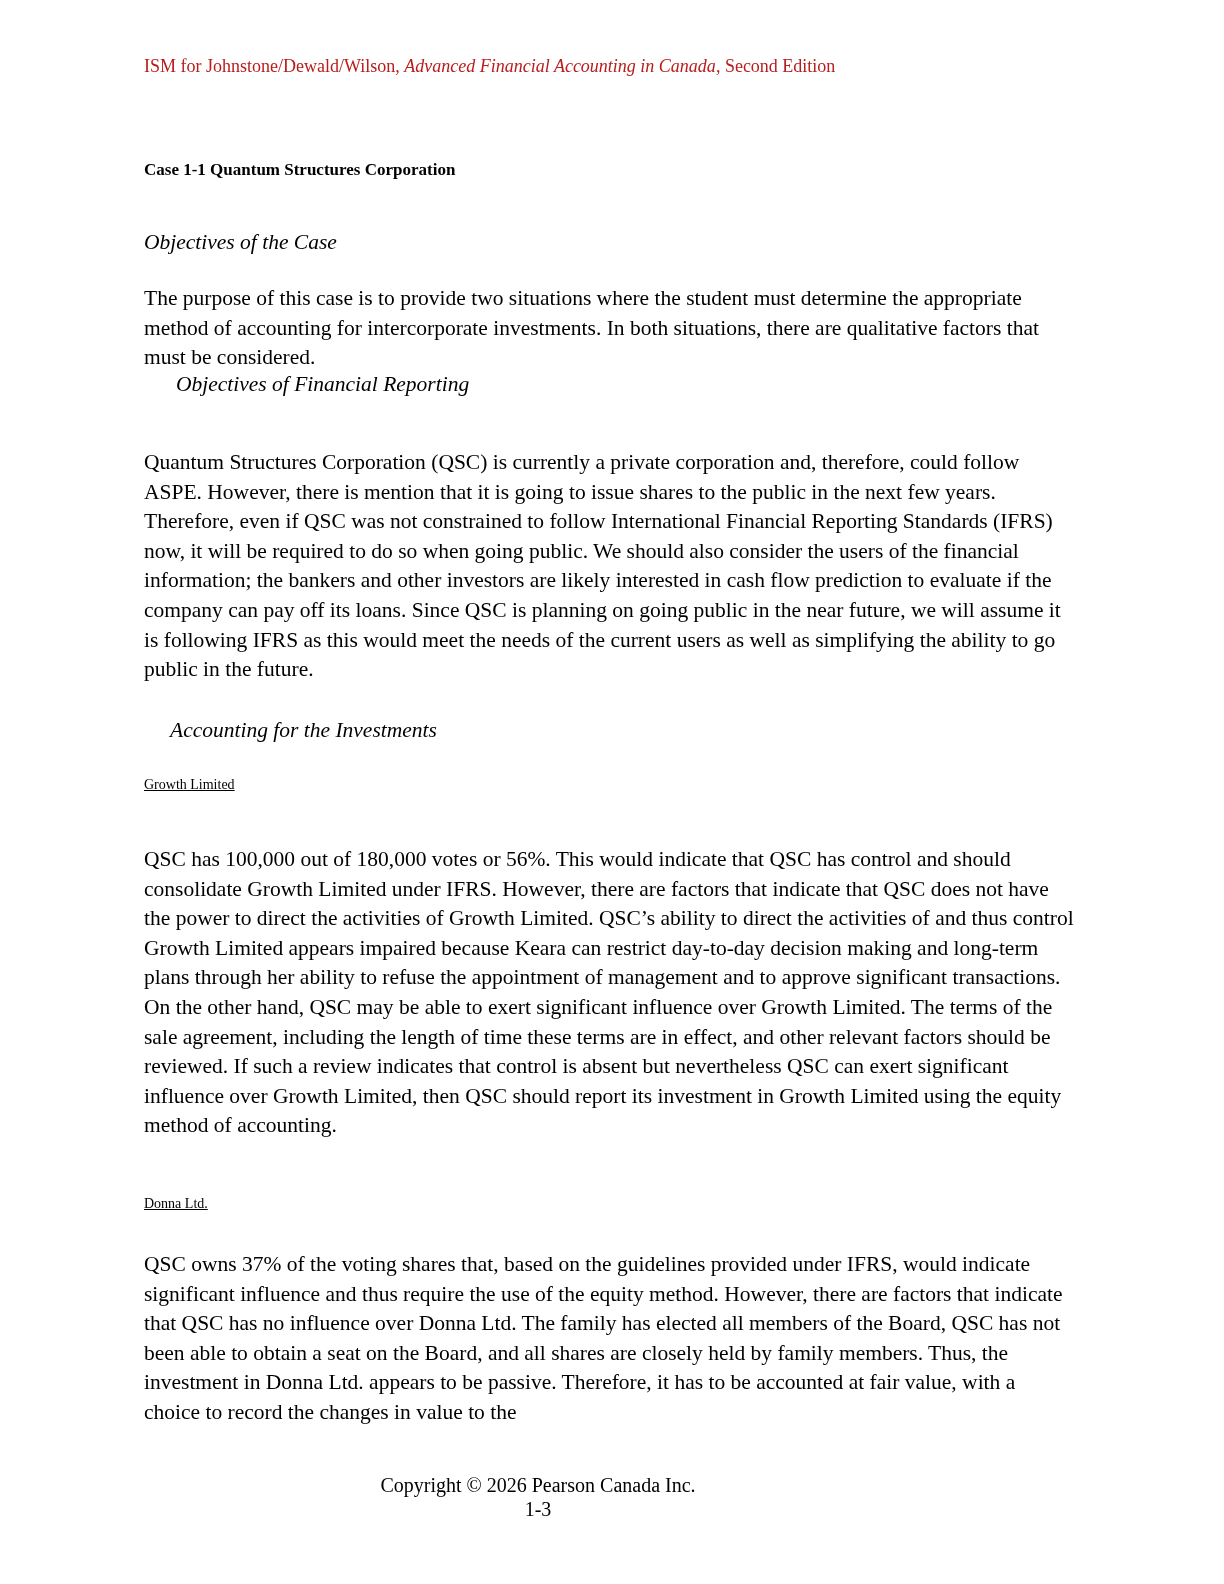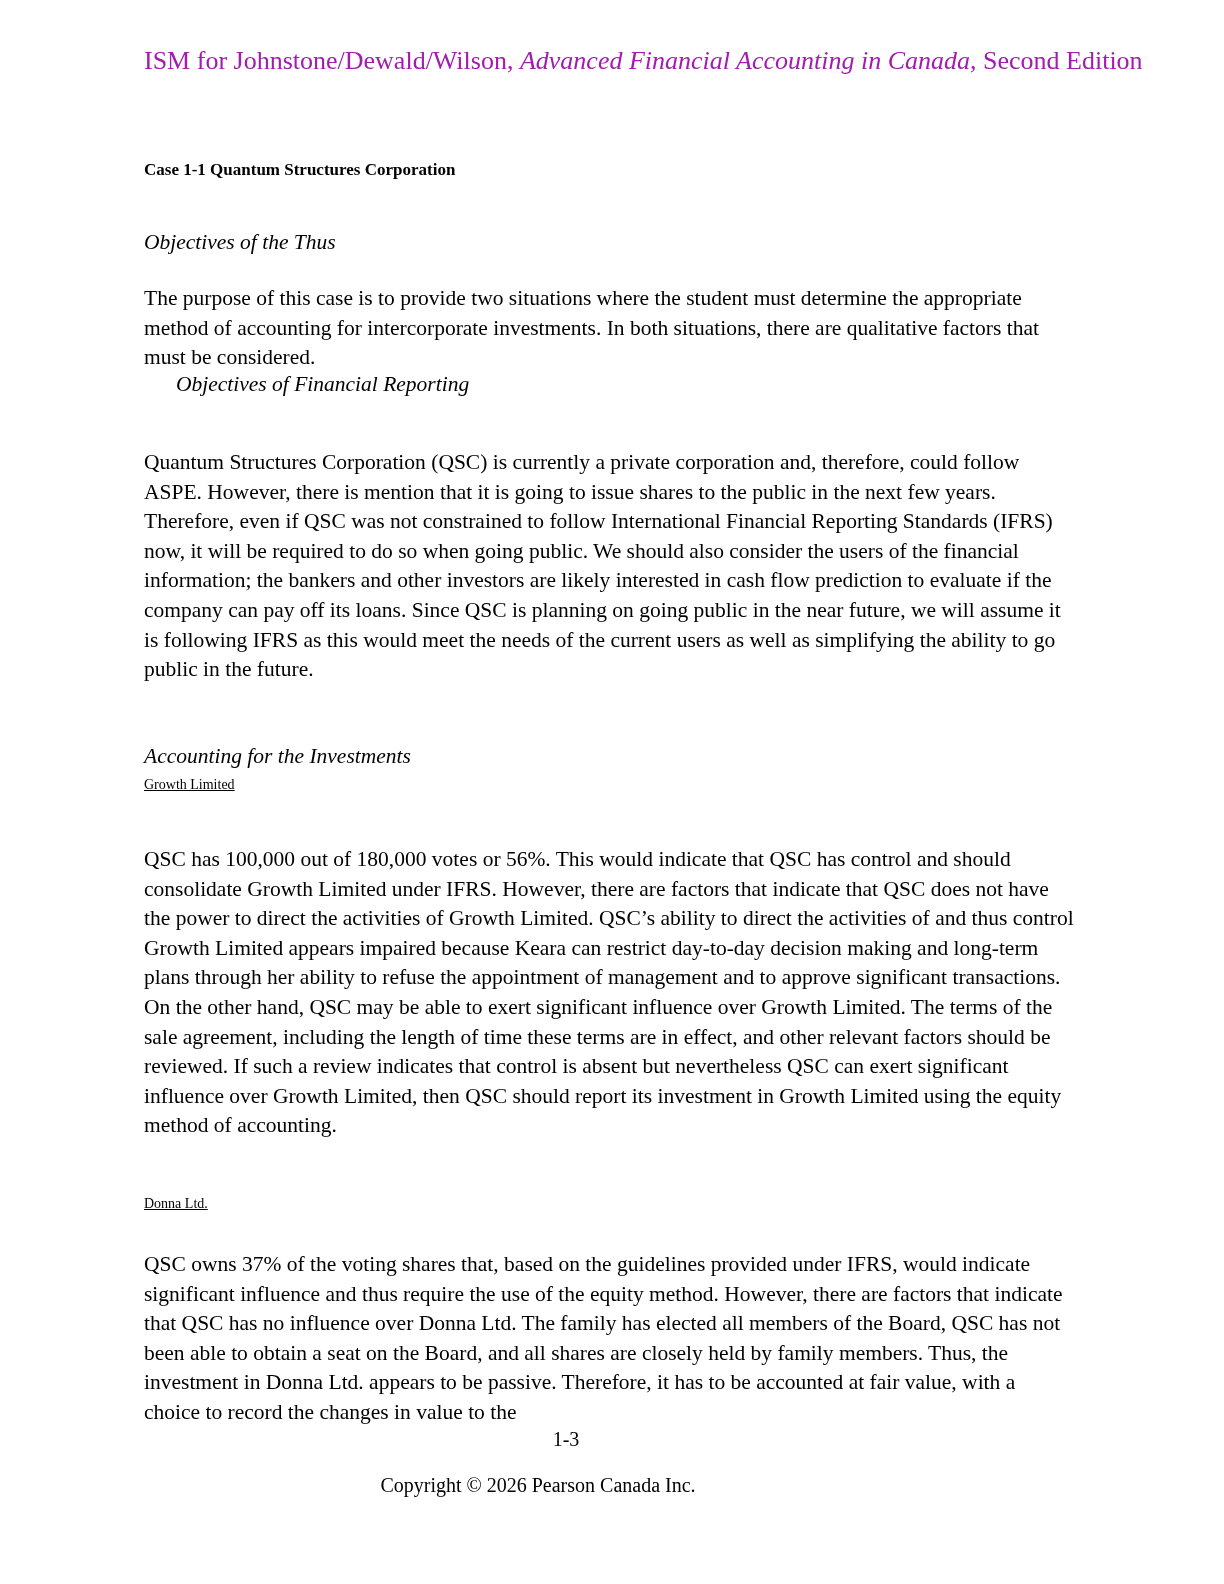--- a/index.html
+++ b/index.html
@@ -1,40 +1,40 @@
 <!DOCTYPE html>
 <html><head>
 <meta charset="utf-8">
 <style>
   html, body { margin: 0; padding: 0; background: #ffffff; }
   body { width: 1224px; height: 1584px; position: relative; overflow: hidden;
          font-family: "Liberation Serif", "DejaVu Serif", serif; color: #000; }
-  .header { position: absolute; top: 46px; left: 144px; font-size: 26px; color: #a21caf; white-space: nowrap; }
+  .header { position: absolute; top: 56px; left: 144px; font-size: 18px; color: #b91c1c; white-space: nowrap; }
   .header i { font-style: italic; }
   .title { position: absolute; top: 160px; left: 144px; font-size: 17px; font-weight: bold; margin: 0; }
   .para { position: absolute; left: 144px; width: 930px; font-size: 21.5px; line-height: 29.6px; margin: 0; }
   .ital { position: absolute; left: 144px; font-size: 21.5px; font-style: italic; margin: 0; }
   .uline { position: absolute; left: 144px; font-size: 14px; text-decoration: underline; margin: 0; }
   .footer { position: absolute; left: 0; width: 1076px; text-align: center; font-size: 20px; line-height: 24px; }
 </style>
 </head>
 <body>
 
 <div class="header"><span>ISM for Johnstone/Dewald/Wilson, </span><i>Advanced Financial Accounting in Canada</i><span>, Second Edition</span></div>
 
 <h1 class="title">Case 1-1 Quantum Structures Corporation</h1>
 
-<p class="ital" style="top:230px;">Objectives of the Thus</p>
+<p class="ital" style="top:230px;">Objectives of the Case</p>
 <p class="para" style="top:284px;">The purpose of this case is to provide two situations where the student must determine the appropriate method of accounting for intercorporate investments. In both situations, there are qualitative factors that must be considered.</p>
 
 <p class="ital" style="top:372px;margin-left:32px;">Objectives of Financial Reporting</p>
 <p class="para" style="top:448px;">Quantum Structures Corporation (QSC) is currently a private corporation and, therefore, could follow ASPE. However, there is mention that it is going to issue shares to the public in the next few years. Therefore, even if QSC was not constrained to follow International Financial Reporting Standards (IFRS) now, it will be required to do so when going public. We should also consider the users of the financial information; the bankers and other investors are likely interested in cash flow prediction to evaluate if the company can pay off its loans. Since QSC is planning on going public in the near future, we will assume it is following IFRS as this would meet the needs of the current users as well as simplifying the ability to go public in the future.</p>
 
-<p class="ital" style="top:744px;">Accounting for the Investments</p>
+<p class="ital" style="top:718px;margin-left:26px;">Accounting for the Investments</p>
 
 <p class="uline" style="top:777px;">Growth Limited</p>
 <p class="para" style="top:845px;">QSC has 100,000 out of 180,000 votes or 56%. This would indicate that QSC has control and should consolidate Growth Limited under IFRS. However, there are factors that indicate that QSC does not have the power to direct the activities of Growth Limited. QSC’s ability to direct the activities of and thus control Growth Limited appears impaired because Keara can restrict day-to-day decision making and long-term plans through her ability to refuse the appointment of management and to approve significant transactions. On the other hand, QSC may be able to exert significant influence over Growth Limited. The terms of the sale agreement, including the length of time these terms are in effect, and other relevant factors should be reviewed. If such a review indicates that control is absent but nevertheless QSC can exert significant influence over Growth Limited, then QSC should report its investment in Growth Limited using the equity method of accounting.</p>
 
 <p class="uline" style="top:1196px;">Donna Ltd.</p>
 <p class="para" style="top:1250px;">QSC owns 37% of the voting shares that, based on the guidelines provided under IFRS, would indicate significant influence and thus require the use of the equity method. However, there are factors that indicate that QSC has no influence over Donna Ltd. The family has elected all members of the Board, QSC has not been able to obtain a seat on the Board, and all shares are closely held by family members. Thus, the investment in Donna Ltd. appears to be passive. Therefore, it has to be accounted at fair value, with a choice to record the changes in value to the</p>
 
 <div class="footer" style="top:1473px;">Copyright © 2026 Pearson Canada Inc.</div>
-<div class="footer" style="top:1427px;padding-left:28px;">1-3</div>
+<div class="footer" style="top:1497px;">1-3</div>
 
 </body></html>

